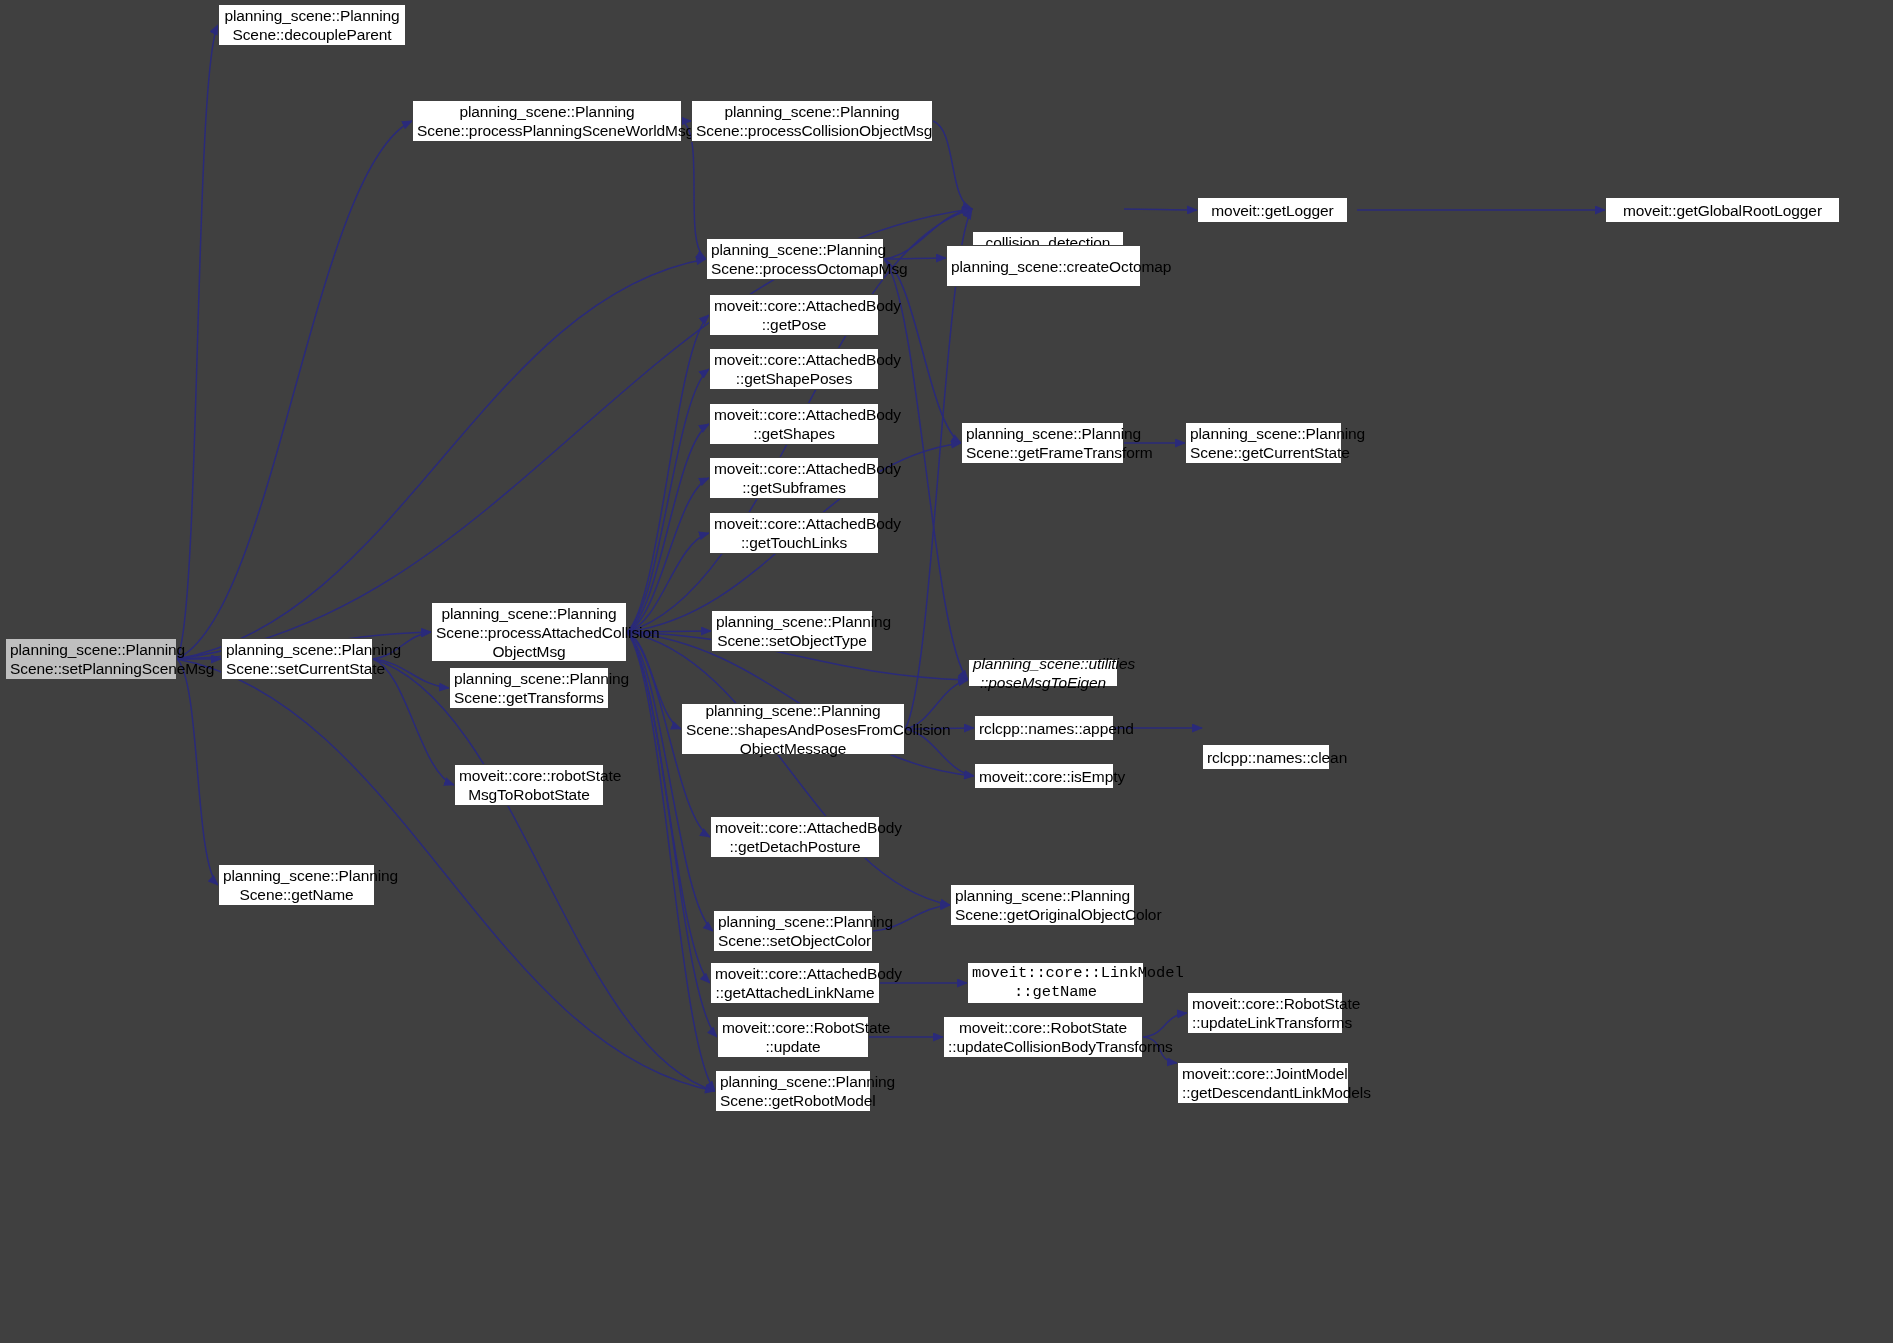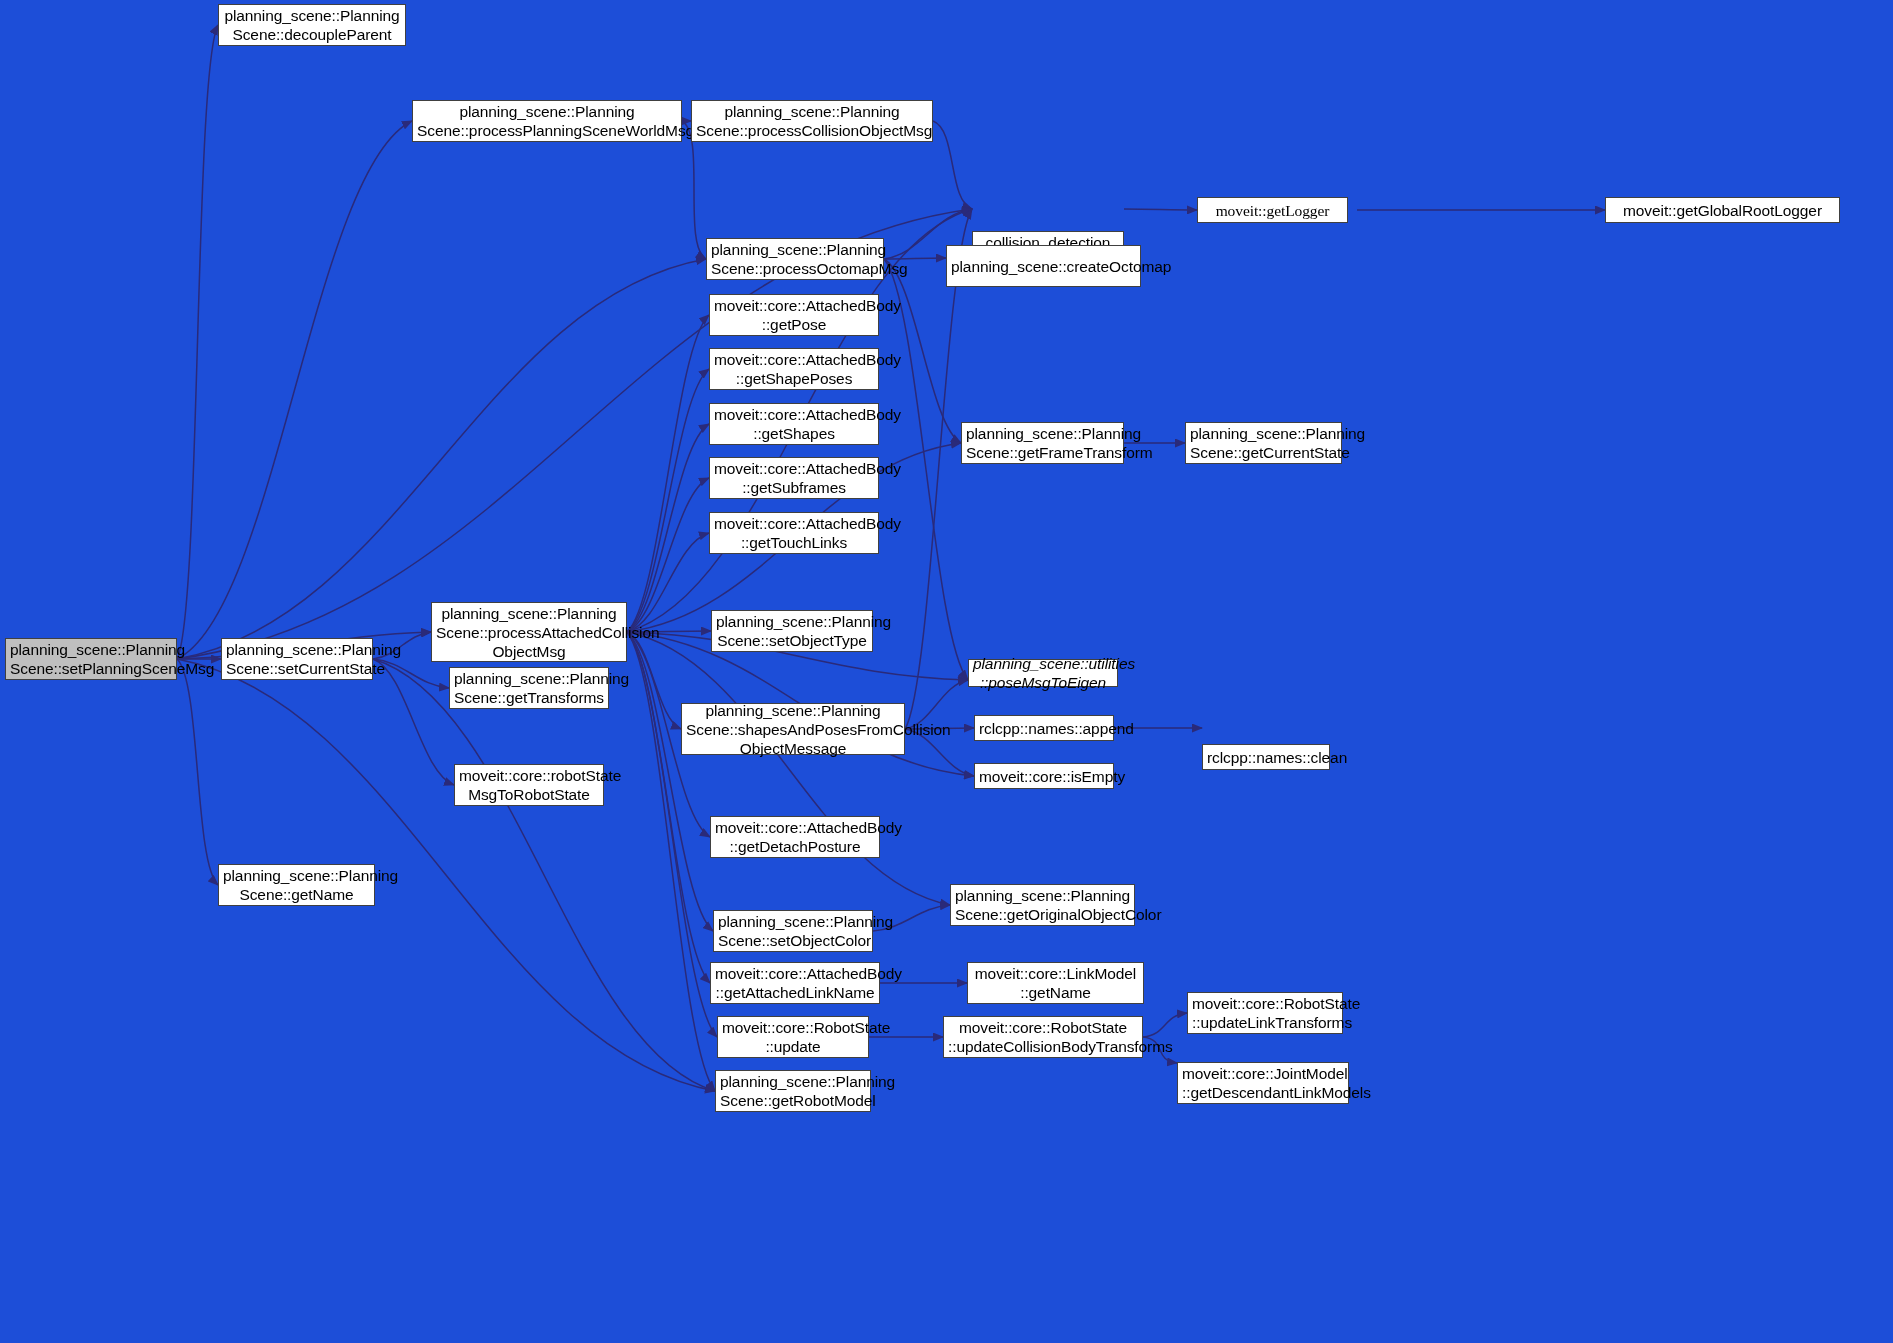--- a/index.html
+++ b/index.html
@@ -5,21 +5,21 @@
 <style>
   html, body {
     margin: 0;
     padding: 0;
     background: #ffffff;
   }
   #canvas {
     position: relative;
     width: 1893px;
     height: 1343px;
-    background: #1d4ed8;
+    background: #404040;
     font-family: "Liberation Sans", sans-serif;
     overflow: hidden;
   }
   svg.edges {
     position: absolute;
     left: 0;
     top: 0;
     width: 1893px;
     height: 1343px;
     pointer-events: none;
@@ -110,21 +110,21 @@
   </svg>
   <div id="node-layer">
       <div class="node" style="left: 218px; top: 4px; width: 188px; height: 42px;"><span>planning_scene::Planning
 Scene::decoupleParent</span></div>
       <div class="node" style="left: 412px; top: 100px; width: 270px; height: 42px;"><span>planning_scene::Planning
 Scene::processPlanningSceneWorldMsg</span></div>
       <div class="node" style="left: 691px; top: 100px; width: 242px; height: 42px;"><span>planning_scene::Planning
 Scene::processCollisionObjectMsg</span></div>
       <div class="node" style="left: 972px; top: 188px; width: 152px; height: 42px; margin-top: 43px;"><span>collision_detection
 _bullet::getLogger</span></div>
-      <div class="node" style="left: 1197px; top: 197px; width: 151px; height: 26px; font-family: Liberation Serif, serif;"><span>moveit::getLogger</span></div>
+      <div class="node" style="left: 1197px; top: 197px; width: 151px; height: 26px;"><span>moveit::getLogger</span></div>
       <div class="node" style="left: 1605px; top: 197px; width: 235px; height: 26px; align-items: center;"><span>moveit::getGlobalRootLogger</span></div>
       <div class="node" style="left: 706px; top: 238px; width: 178px; height: 42px;"><span>planning_scene::Planning
 Scene::processOctomapMsg</span></div>
       <div class="node" style="left: 946px; top: 245px; width: 195px; height: 42px;"><span>planning_scene::createOctomap</span></div>
       <div class="node" style="left: 709px; top: 294px; width: 170px; height: 42px;"><span>moveit::core::AttachedBody
 ::getPose</span></div>
       <div class="node" style="left: 709px; top: 348px; width: 170px; height: 42px;"><span>moveit::core::AttachedBody
 ::getShapePoses</span></div>
       <div class="node" style="left: 709px; top: 403px; width: 170px; height: 42px;"><span>moveit::core::AttachedBody
 ::getShapes</span></div>
@@ -160,21 +160,21 @@
       <div class="node" style="left: 710px; top: 816px; width: 170px; height: 42px;"><span>moveit::core::AttachedBody
 ::getDetachPosture</span></div>
       <div class="node" style="left: 218px; top: 864px; width: 157px; height: 42px;"><span>planning_scene::Planning
 Scene::getName</span></div>
       <div class="node" style="left: 950px; top: 884px; width: 185px; height: 42px;"><span>planning_scene::Planning
 Scene::getOriginalObjectColor</span></div>
       <div class="node" style="left: 713px; top: 910px; width: 160px; height: 42px;"><span>planning_scene::Planning
 Scene::setObjectColor</span></div>
       <div class="node" style="left: 710px; top: 962px; width: 170px; height: 42px;"><span>moveit::core::AttachedBody
 ::getAttachedLinkName</span></div>
-      <div class="node" style="left: 967px; top: 962px; width: 177px; height: 42px;"><span>moveit::core::LinkModel
+      <div class="node" style="left: 967px; top: 962px; width: 177px; height: 42px; font-family: Liberation Mono, monospace;"><span>moveit::core::LinkModel
 ::getName</span></div>
       <div class="node" style="left: 717px; top: 1016px; width: 152px; height: 42px;"><span>moveit::core::RobotState
 ::update</span></div>
       <div class="node" style="left: 943px; top: 1016px; width: 200px; height: 42px;"><span>moveit::core::RobotState
 ::updateCollisionBodyTransforms</span></div>
       <div class="node" style="left: 1187px; top: 992px; width: 156px; height: 42px;"><span>moveit::core::RobotState
 ::updateLinkTransforms</span></div>
       <div class="node" style="left: 1177px; top: 1042px; width: 172px; height: 42px; margin-top: 20px;"><span>moveit::core::JointModel
 ::getDescendantLinkModels</span></div>
       <div class="node" style="left: 715px; top: 1070px; width: 156px; height: 42px;"><span>planning_scene::Planning

